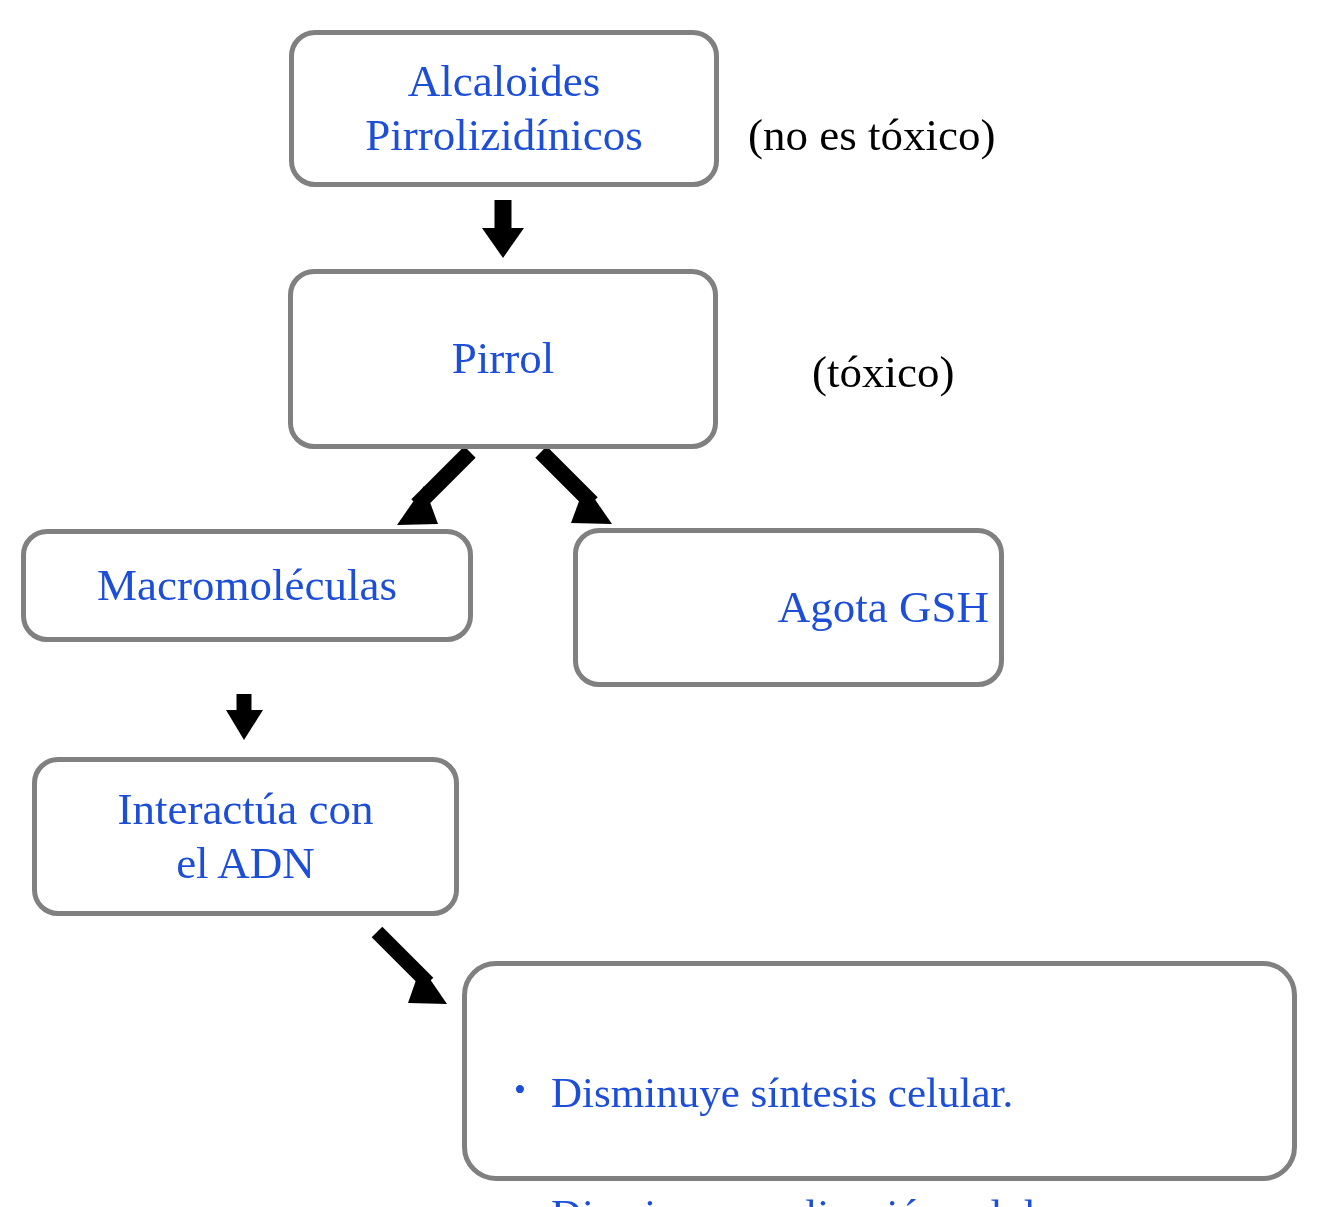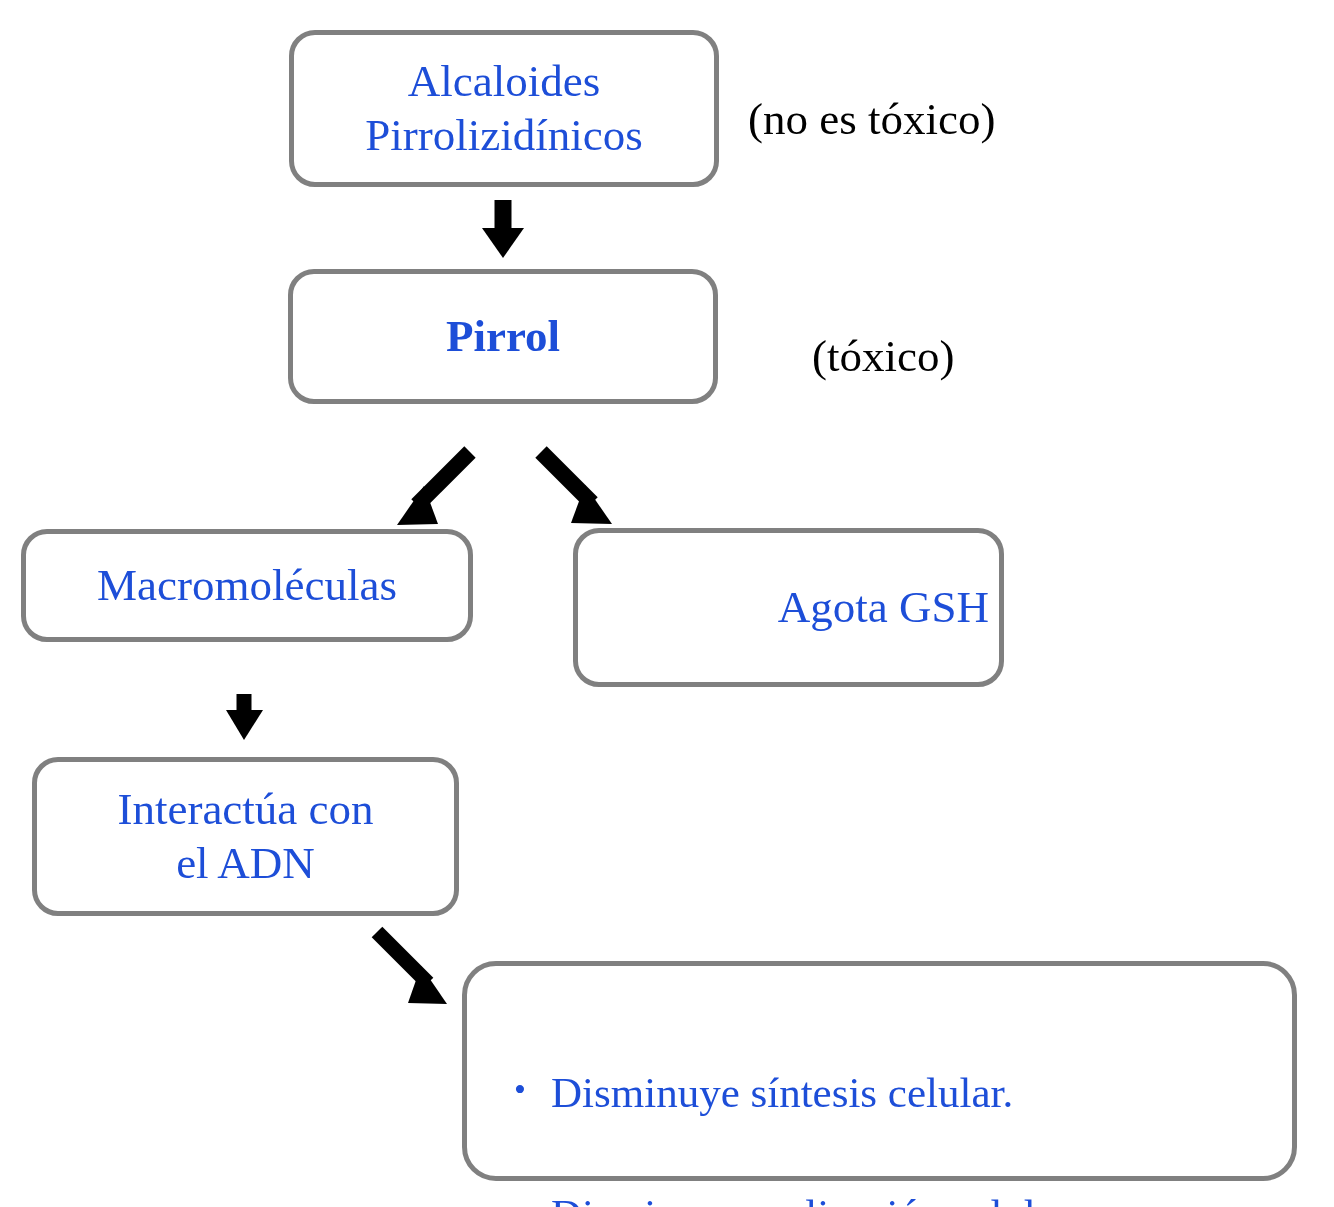--- a/index.html
+++ b/index.html
@@ -35,23 +35,22 @@
     display: block;
     padding: 0 10px;
   }
 
   
   #node-alcaloides {
     left: 289px; top: 30px; width: 430px; height: 157px;
     font-size: 45px;
   }
   #node-pirrol {
-    left: 288px; top: 269px; width: 430px; height: 135px;
+    left: 288px; top: 269px; width: 430px; height: 180px;
     font-size: 45px;
-    font-weight: bold;
   }
   #node-macromoleculas {
     left: 21px; top: 529px; width: 452px; height: 113px;
     font-size: 45px;
   }
   #node-agota {
     left: 573px; top: 528px; width: 431px; height: 159px;
     font-size: 45px;
     justify-content: flex-end;
   }
@@ -90,20 +89,21 @@
     top: -6px;
   }
   .bullet-text { display: inline-block; }
 
   
   .annotation {
     position: absolute;
     font-size: 45px;
     white-space: nowrap;
     color: #000;
+    margin-top: 16px;
   }
   #annot-no-toxico { left: 748px; top: 93px; }
   #annot-toxico    { left: 812px; top: 330px; }
 
   
   #arrows {
     position: absolute;
     left: 0; top: 0;
     width: 1334px;
     height: 1207px;

